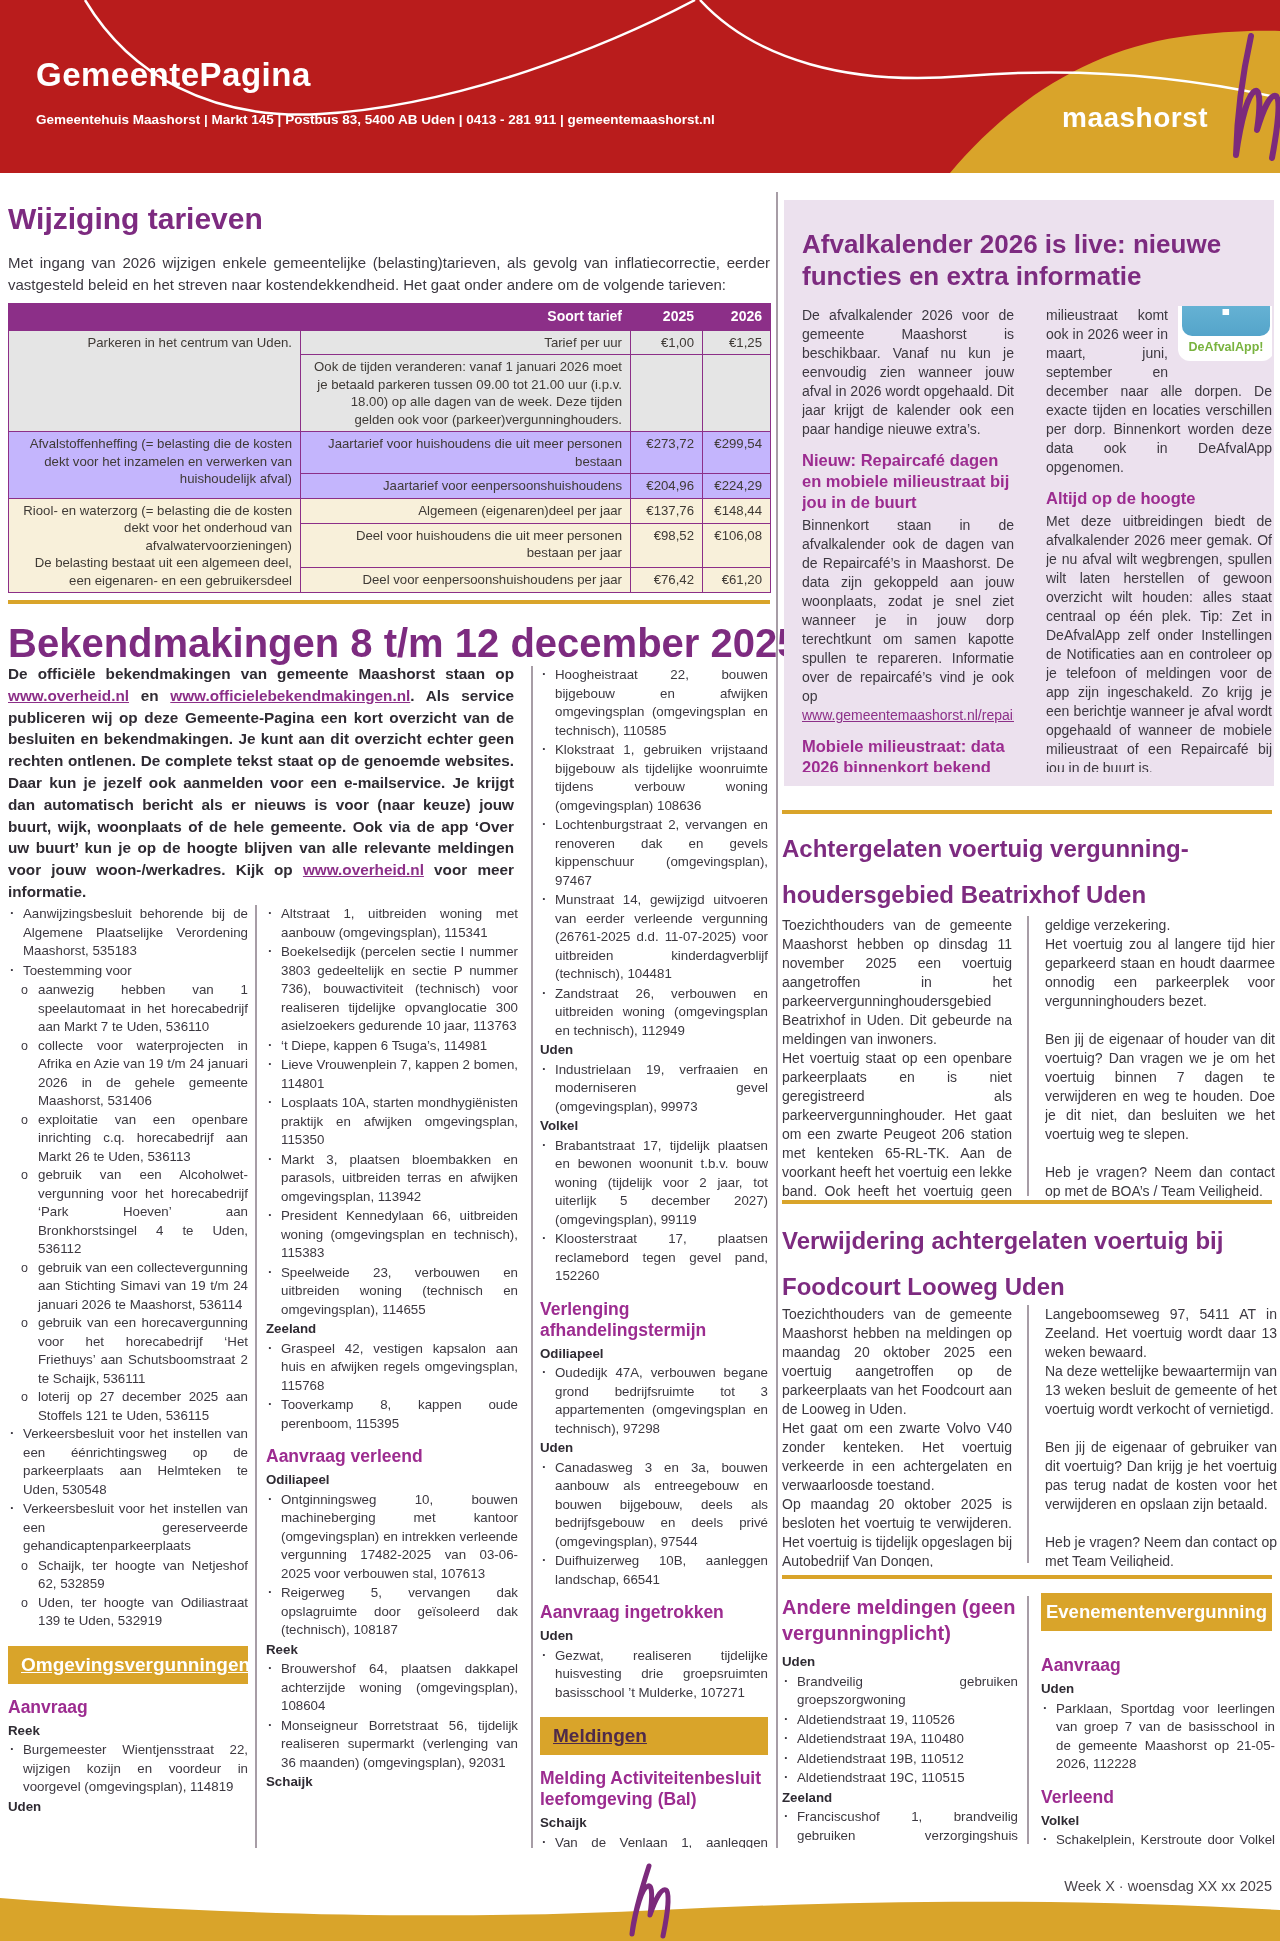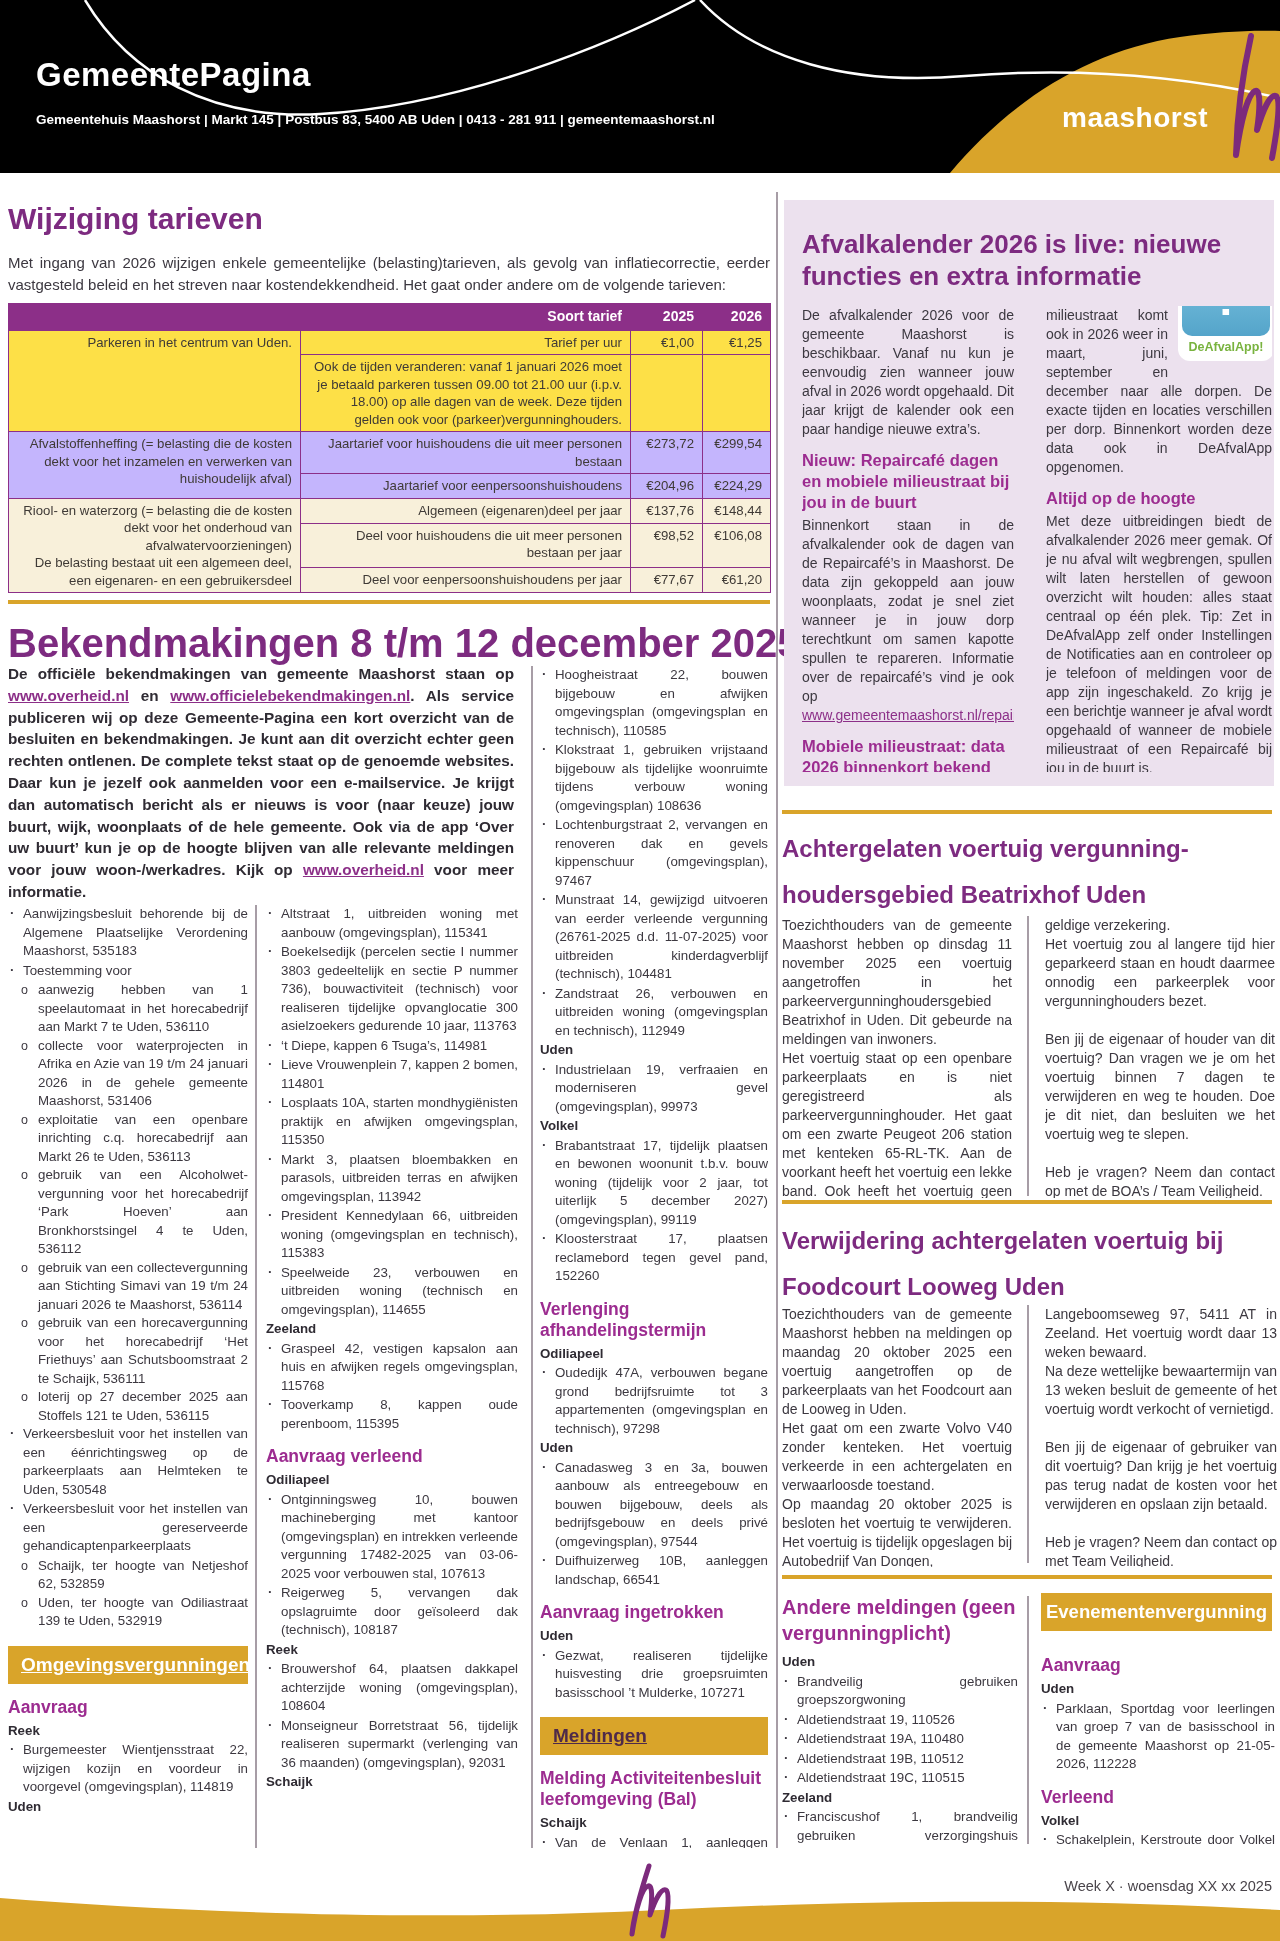--- a/index.html
+++ b/index.html
@@ -1,21 +1,21 @@
 <!DOCTYPE html>
 <html><head>
 <meta charset="utf-8">
 <style>
   html,body{margin:0;padding:0;background:#fff;}
   .page{position:relative;width:1280px;height:1941px;overflow:hidden;background:#fff;
         font-family:"Liberation Sans","DejaVu Sans",sans-serif;color:#3c3840;}
   .abs{position:absolute;}
 
   
-  .hdr{position:absolute;left:0;top:0;width:1280px;height:173px;background:#000000;overflow:hidden;}
+  .hdr{position:absolute;left:0;top:0;width:1280px;height:173px;background:#b91c1c;overflow:hidden;}
   .hdr svg{position:absolute;left:0;top:0;}
   .hdr-title{position:absolute;left:36px;top:56px;font-size:33px;font-weight:bold;color:#fff;letter-spacing:.5px;}
   .hdr-sub{position:absolute;left:36px;top:112px;font-size:13.5px;font-weight:bold;color:#fff;}
   .hdr-brand{position:absolute;left:1062px;top:102px;font-size:28px;font-weight:bold;color:#fff;letter-spacing:.5px;}
 
   
   .h1{position:absolute;font-weight:bold;color:#7d2b80;}
   .prose{white-space:pre-line;text-align:justify;font-size:14px;line-height:19px;color:#3c3840;}
   .golddiv{position:absolute;background:#d9a42a;height:4px;}
   .vdiv{position:absolute;width:1.5px;background:#a79da6;}
@@ -23,21 +23,21 @@
 
   
   .tar-title{left:8px;top:202px;font-size:30px;}
   .tar-intro{position:absolute;left:8px;top:252px;width:762px;font-size:15px;line-height:22px;text-align:justify;}
   table.tarief{position:absolute;left:8px;top:303px;width:762px;border-collapse:collapse;table-layout:fixed;}
   table.tarief th,table.tarief td{border:1.5px solid #8c2f88;font-size:13.2px;line-height:17.5px;
       padding:3px 8px;vertical-align:top;text-align:right;color:#3f3a36;}
   table.tarief thead th{background:#8c2f88;color:#fff;font-weight:bold;font-size:14px;padding:4px 8px;}
   table.tarief .num{text-align:right;white-space:nowrap;}
   table.tarief .lbl{white-space:pre-line;}
-  tr.g1 td{background:#fde047;}
+  tr.g1 td{background:#e5e5e5;}
   tr.g2 td{background:#c4b5fd;}
   tr.g3 td{background:#f8f0da;}
 
   
   .bek-title{left:8px;top:621px;font-size:40px;}
   .bek-intro{position:absolute;left:8px;top:663px;width:506px;font-size:15.3px;line-height:21.8px;
       font-weight:bold;text-align:justify;color:#2f2b33;}
   .listcol{position:absolute;font-size:13.3px;line-height:18.5px;text-align:justify;overflow:hidden;}
   .c1{left:8px;top:905px;width:240px;height:943px;}
   .c2{left:266px;top:905px;width:252px;height:943px;}
@@ -141,21 +141,21 @@
         <td class="num">€137,76</td>
         <td class="num">€148,44</td>
       </tr>
       <tr class="g3">
         <td>Deel voor huishoudens die uit meer personen bestaan per jaar</td>
         <td class="num">€98,52</td>
         <td class="num">€106,08</td>
       </tr>
       <tr class="g3">
         <td>Deel voor eenpersoonshuishoudens per jaar</td>
-        <td class="num">€77,67</td>
+        <td class="num">€76,42</td>
         <td class="num">€61,20</td>
       </tr>
     </tbody>
   </table>
 
   <div class="golddiv" style="left:8px;top:600px;width:762px;"></div>
   <div class="vdiv" style="left:255px;top:905px;height:943px;"></div>
   <div class="vdiv" style="left:531px;top:666px;height:1182px;"></div>
   <div class="vdiv" style="left:776px;top:192px;height:1656px;"></div>
   <div class="vdiv" style="left:1027px;top:312px;height:462px;"></div>

